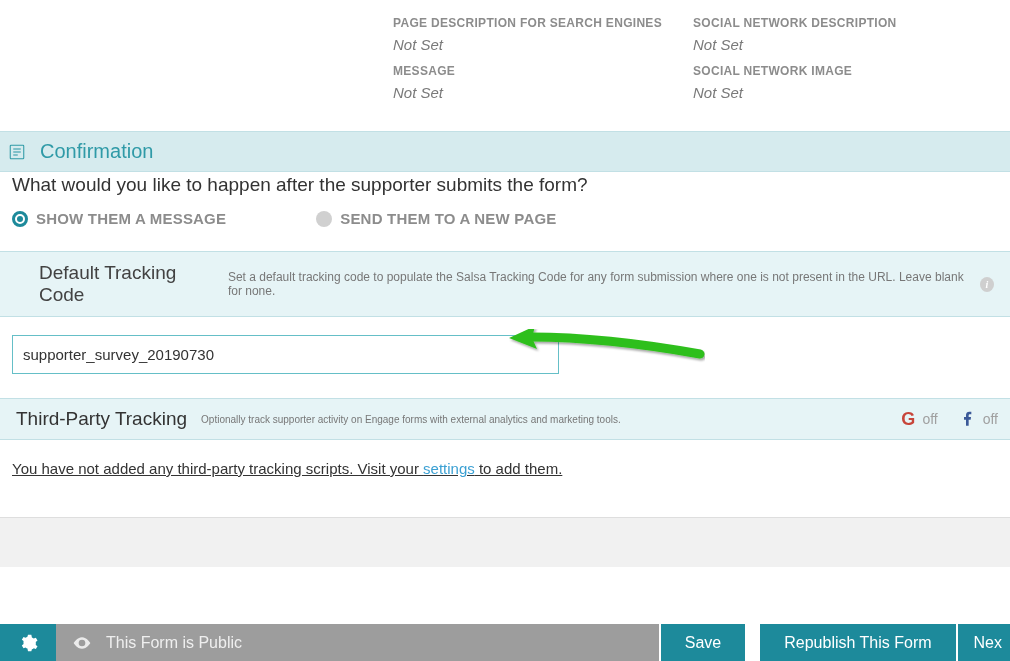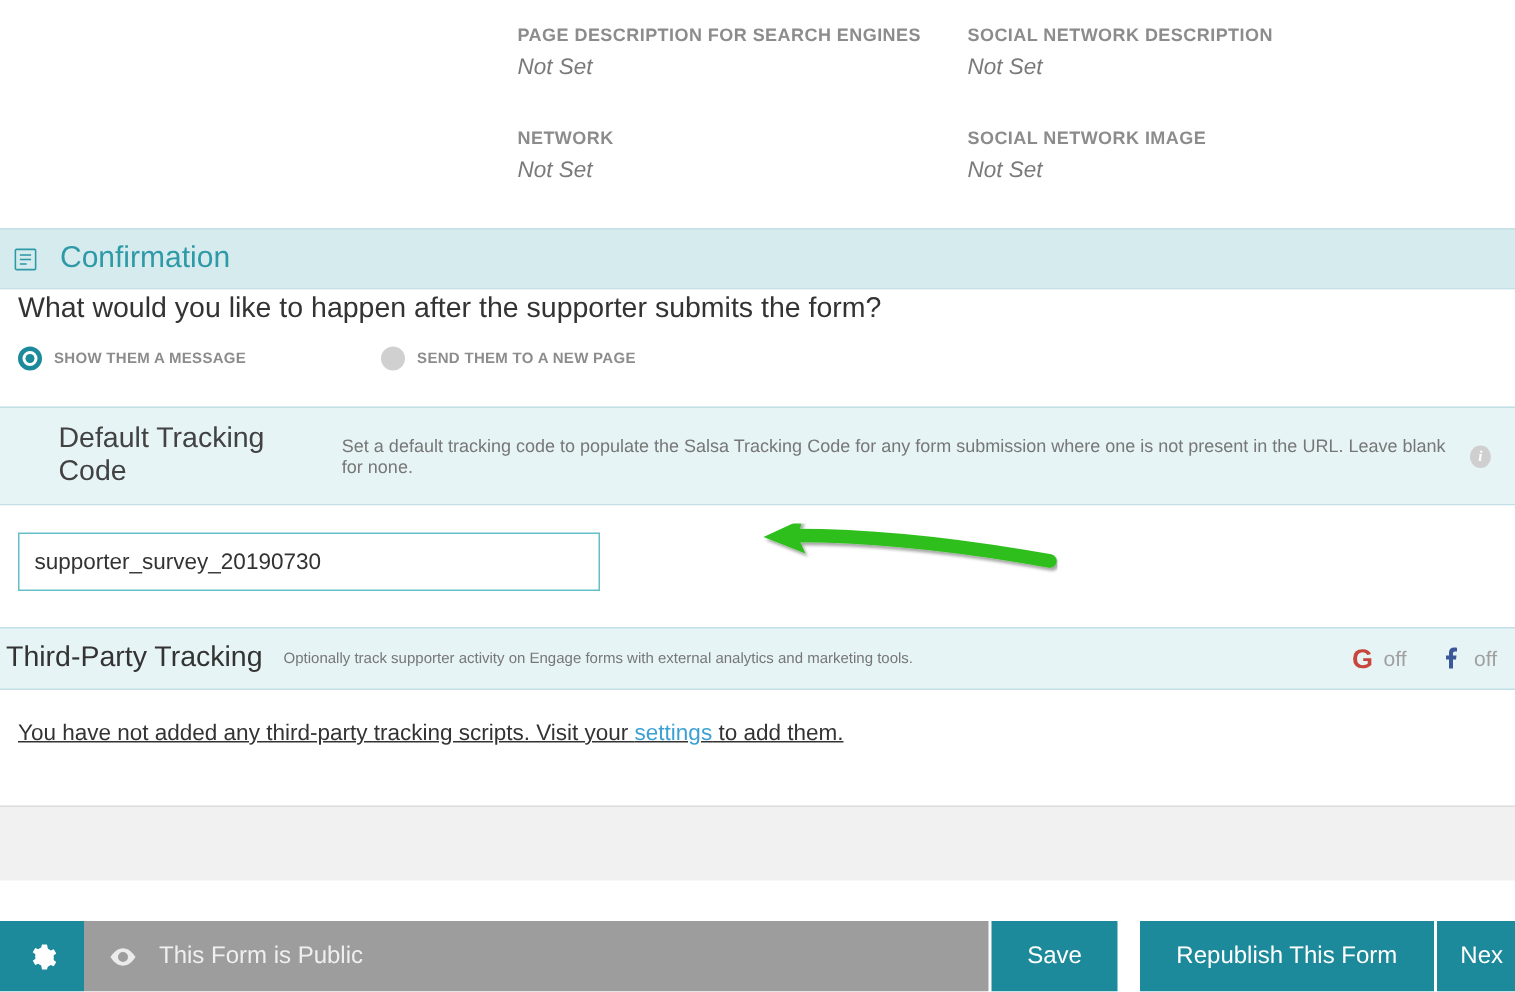--- a/index.html
+++ b/index.html
@@ -31,21 +31,22 @@
   }
 
   
   .meta-block{
     background:#fff;
     padding:16px 0 30px 0;
   }
   .meta-grid{
     display:grid;
     grid-template-columns:345px 300px 300px;
-    row-gap:32px;
+    row-gap:11px;
+    padding-left:48px;
   }
   .meta-left-spacer{}
   .meta-field{}
   .meta-label{
     font-size:12px;
     font-weight:700;
     letter-spacing:0.3px;
     color:var(--label-grey);
     margin-bottom:6px;
   }
@@ -77,21 +78,21 @@
   }
   .question{
     font-size:19px;
     color:#333;
     margin:0 0 14px 0;
   }
   .radio-row{
     display:flex;
     gap:90px;
     align-items:center;
-    font-size:10px;
+    font-size:15px;
     font-weight:700;
     color:var(--label-grey);
     letter-spacing:0.2px;
   }
   .radio-row label{display:flex;align-items:center;gap:8px;cursor:pointer;}
   .r-outer{width:16px;height:16px;border-radius:50%;display:inline-flex;align-items:center;justify-content:center;}
   .r-on{border:3px solid var(--steel);}
   .r-on::after{content:"";width:6px;height:6px;border-radius:50%;background:var(--steel);}
   .r-off{background:#d0d0d0;}
 
@@ -115,42 +116,42 @@
     font-family:Georgia,serif;font-style:italic;cursor:pointer;
   }
 
   
   .input-wrap{
     padding:18px 12px 24px 12px;
     background:#fff;
     position:relative;
   }
   .track-input{
-    width:388px;
+    width:547px;
     padding:10px 10px;
     font-size:15px;
     border:1px solid #65bfc7;
     outline:none;
     color:#333;
   }
   .arrow{
     position:absolute;
     left:505px;
     top:12px;
     width:200px;
     height:36px;
     pointer-events:none;
   }
 
   
   .bar2{
     background:var(--teal-light);
     border-top:1px solid var(--teal-mid);
     border-bottom:1px solid var(--teal-mid);
-    padding:9px 4px 9px 4px;
+    padding:9px 4px 9px 16px;
     display:flex;
     align-items:center;
   }
   .bar2 .title{font-size:19px;margin-right:14px;white-space:nowrap;}
   .bar2 .sub{font-size:10px;color:#777;flex:1;}
   .track-toggles{display:flex;gap:22px;align-items:center;padding-right:8px;}
   .toggle{display:flex;align-items:center;gap:7px;color:#a0a0a0;font-size:14px;cursor:pointer;}
   .g-glyph{font-weight:700;font-size:18px;color:#c7453a;}
   .fb-ico{width:16px;height:16px;fill:var(--fb);}
 
@@ -166,21 +167,21 @@
   .below-gap{
     height:50px;
     background:#f1f1f1;
     border-top:1px solid #dedede;
   }
 
   
   .footer{
     position:absolute;
     left:0;right:0;bottom:0;
-    height:47px;
+    height:37px;
     display:flex;
     align-items:stretch;
   }
   .footer-cell{
     display:flex;align-items:center;justify-content:center;
     color:#fff;font-size:16px;
     white-space:nowrap;
   }
   .gear{width:56px;background:var(--steel);cursor:pointer;}
   .public{flex:1;background:var(--footer-grey);justify-content:flex-start;padding-left:16px;color:#eee;gap:14px;}
@@ -202,21 +203,21 @@
     <div class="meta-field">
       <div class="meta-label">PAGE DESCRIPTION FOR SEARCH ENGINES</div>
       <div class="meta-value">Not Set</div>
     </div>
     <div class="meta-field">
       <div class="meta-label">SOCIAL NETWORK DESCRIPTION</div>
       <div class="meta-value">Not Set</div>
     </div>
     <div class="meta-left-spacer"></div>
     <div class="meta-field">
-      <div class="meta-label">NETWORK</div>
+      <div class="meta-label">MESSAGE</div>
       <div class="meta-value">Not Set</div>
     </div>
     <div class="meta-field">
       <div class="meta-label">SOCIAL NETWORK IMAGE</div>
       <div class="meta-value">Not Set</div>
     </div>
   </div>
 </div>
 
 <div class="section-head">

